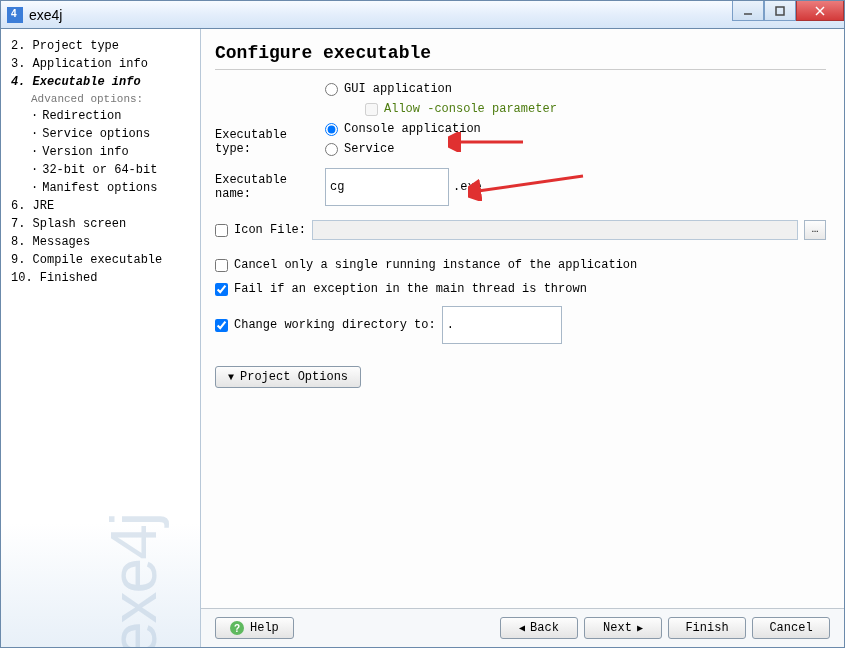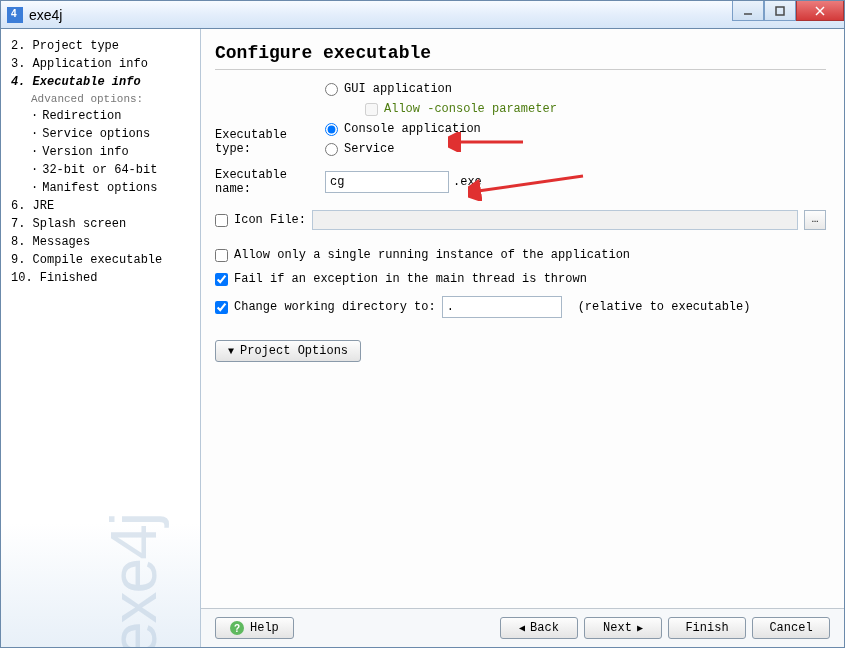--- a/index.html
+++ b/index.html
@@ -152,21 +152,21 @@
     .radio-group { display: flex; flex-direction: column; gap: 6px; }
     .radio-item, .check-item {
       display: flex;
       align-items: center;
       gap: 6px;
     }
     .radio-item input, .check-item input { margin: 0; }
     .text-input {
       border: 1px solid #a8b8c8;
       height: 22px;
-      padding: 2px 4px;
+      padding: 18px 4px;
       font-family: "Courier New", monospace;
       font-size: 12px;
       background: #fff;
     }
     .ext-label { margin-left: 4px; }
     .icon-file-row { display: flex; align-items: center; gap: 6px; margin-top: 14px; }
     .icon-file-input {
       flex: 1;
       height: 20px;
       border: 1px solid #b8c8d8;
@@ -345,31 +345,30 @@
             <span>Icon File:</span>
           </label>
           <div class="icon-file-input"></div>
           <div class="browse-btn">…</div>
         </div>
 
         
         <div class="checkbox-section">
           <label class="check-item">
             <input type="checkbox" style="">
-            <span>Allow only a single running instance of the application</span>
+            <span>Cancel only a single running instance of the application</span>
           </label>
           <label class="check-item">
             <input type="checkbox" checked="" style="">
             <span>Fail if an exception in the main thread is thrown</span>
           </label>
           <label class="check-item">
             <input type="checkbox" checked="" style="">
             <span>Change working directory to:</span>
             <input class="text-input cwd-input" value="." style="">
-            <span class="rel-label">(relative to executable)</span>
           </label>
         </div>
 
         <button class="adv-btn">
           <span class="tri">▼</span>
           <span>Project Options</span>
         </button>
 
         
         <svg class="arrow" style="left:247px; top:103px;" width="80" height="20">

